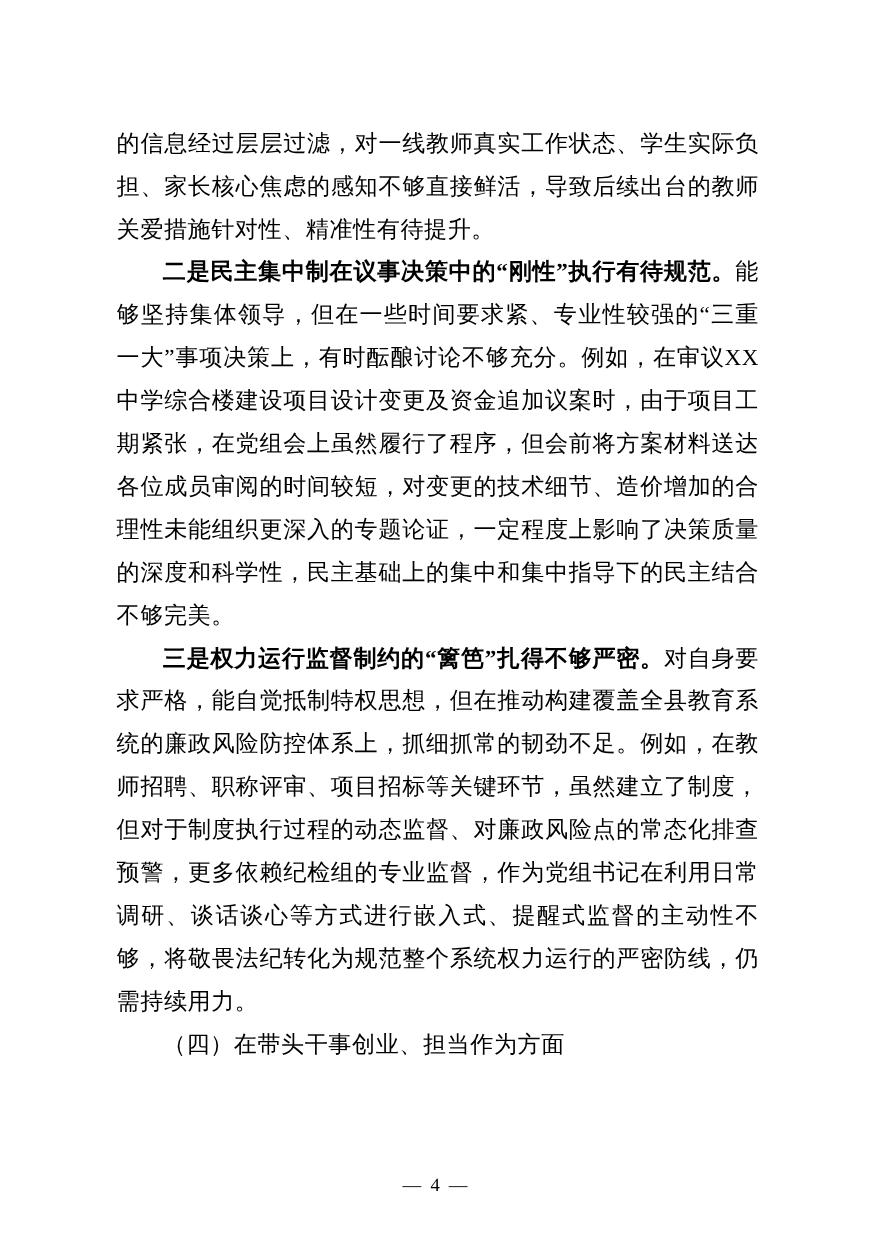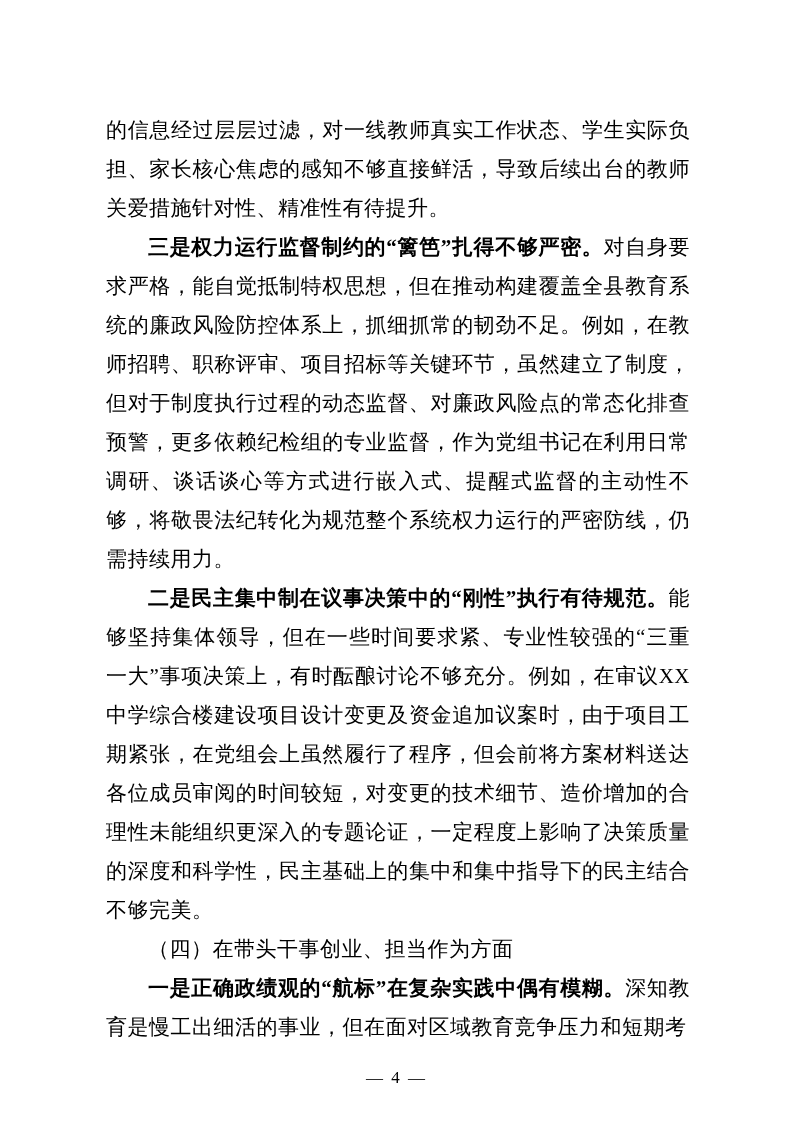--- a/index.html
+++ b/index.html
@@ -61,32 +61,29 @@
 
 <div class="page">
 
   <div class="content">
 
     <p class="para no-indent">
       <span>的信息经过层层过滤，对一线教师真实工作状态、学生实际负担、家长核心焦虑的感知不够直接鲜活，导致后续出台的教师关爱措施针对性、精准性有待提升。</span>
     </p>
 
     <p class="para">
-      <span class="lead">三是权力运行监督制约的“篱笆”扎得不够严密。</span><span>对自身要求严格，能自觉抵制特权思想，但在推动构建覆盖全县教育系统的廉政风险防控体系上，抓细抓常的韧劲不足。例如，在教师招聘、职称评审、项目招标等关键环节，虽然建立了制度，但对于制度执行过程的动态监督、对廉政风险点的常态化排查预警，更多依赖纪检组的专业监督，作为党组书记在利用日常调研、谈话谈心等方式进行嵌入式、提醒式监督的主动性不够，将敬畏法纪转化为规范整个系统权力运行的严密防线，仍需持续用力。</span>
+      <span class="lead">二是民主集中制在议事决策中的“刚性”执行有待规范。</span><span>能够坚持集体领导，但在一些时间要求紧、专业性较强的“三重一大”事项决策上，有时酝酿讨论不够充分。例如，在审议XX中学综合楼建设项目设计变更及资金追加议案时，由于项目工期紧张，在党组会上虽然履行了程序，但会前将方案材料送达各位成员审阅的时间较短，对变更的技术细节、造价增加的合理性未能组织更深入的专题论证，一定程度上影响了决策质量的深度和科学性，民主基础上的集中和集中指导下的民主结合不够完美。</span>
     </p>
 
     <p class="para">
-      <span class="lead">二是民主集中制在议事决策中的“刚性”执行有待规范。</span><span>能够坚持集体领导，但在一些时间要求紧、专业性较强的“三重一大”事项决策上，有时酝酿讨论不够充分。例如，在审议XX中学综合楼建设项目设计变更及资金追加议案时，由于项目工期紧张，在党组会上虽然履行了程序，但会前将方案材料送达各位成员审阅的时间较短，对变更的技术细节、造价增加的合理性未能组织更深入的专题论证，一定程度上影响了决策质量的深度和科学性，民主基础上的集中和集中指导下的民主结合不够完美。</span>
+      <span class="lead">三是权力运行监督制约的“篱笆”扎得不够严密。</span><span>对自身要求严格，能自觉抵制特权思想，但在推动构建覆盖全县教育系统的廉政风险防控体系上，抓细抓常的韧劲不足。例如，在教师招聘、职称评审、项目招标等关键环节，虽然建立了制度，但对于制度执行过程的动态监督、对廉政风险点的常态化排查预警，更多依赖纪检组的专业监督，作为党组书记在利用日常调研、谈话谈心等方式进行嵌入式、提醒式监督的主动性不够，将敬畏法纪转化为规范整个系统权力运行的严密防线，仍需持续用力。</span>
     </p>
 
     <p class="heading">（四）在带头干事创业、担当作为方面</p>
 
-    <p class="para">
-      <span class="lead">一是正确政绩观的“航标”在复杂实践中偶有模糊。</span><span>深知教育是慢工出细活的事业，但在面对区域教育竞争压力和短期考</span>
-    </p>
 
   </div>
 
   <div class="footer">
     <span>— 4 —</span>
   </div>
 
 </div>
 
 </body></html>

